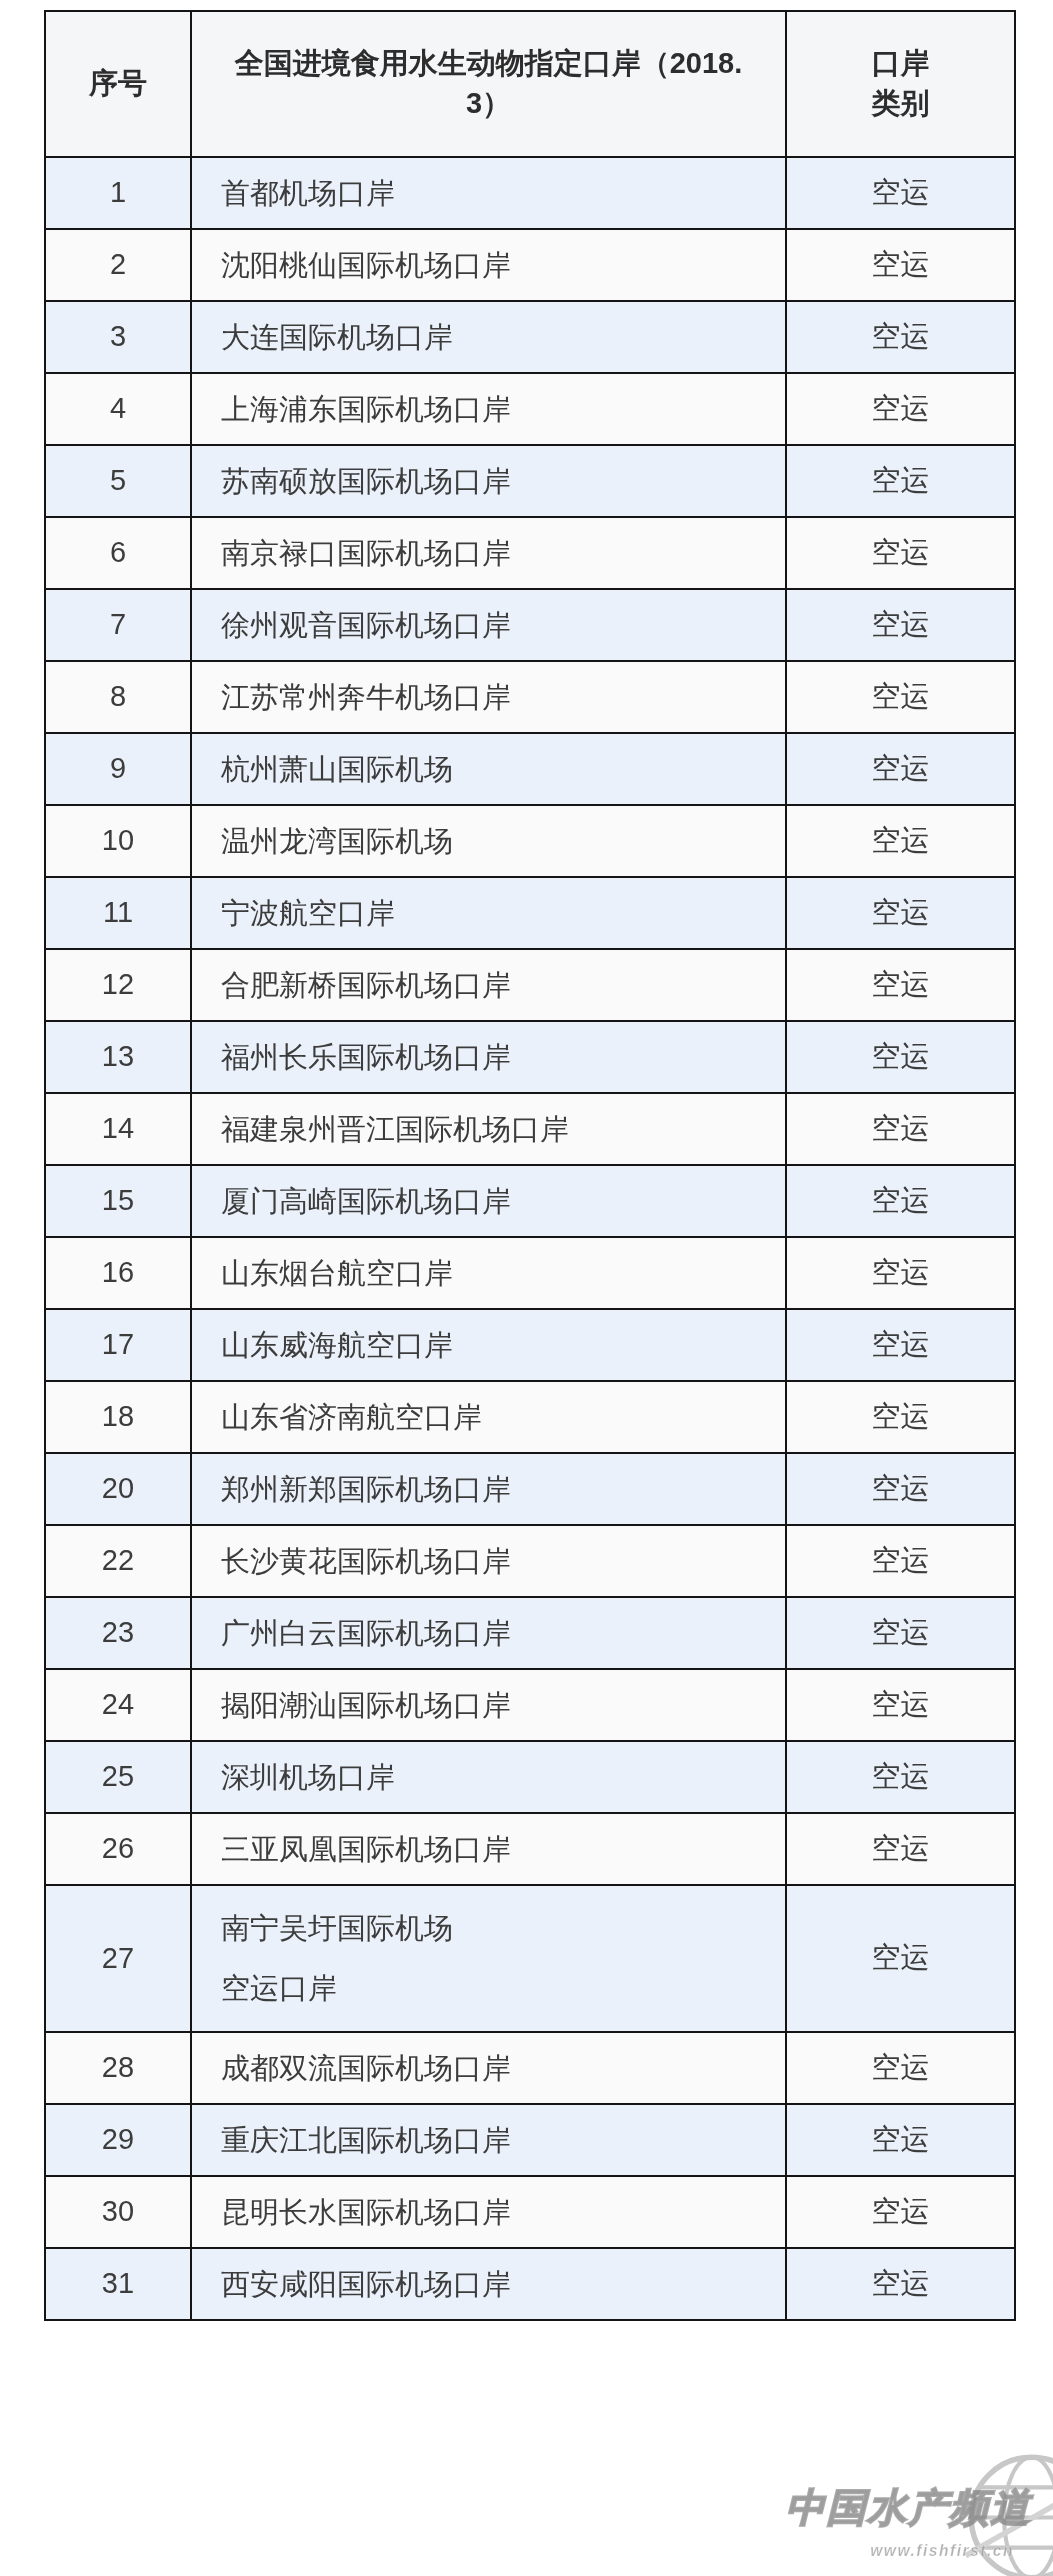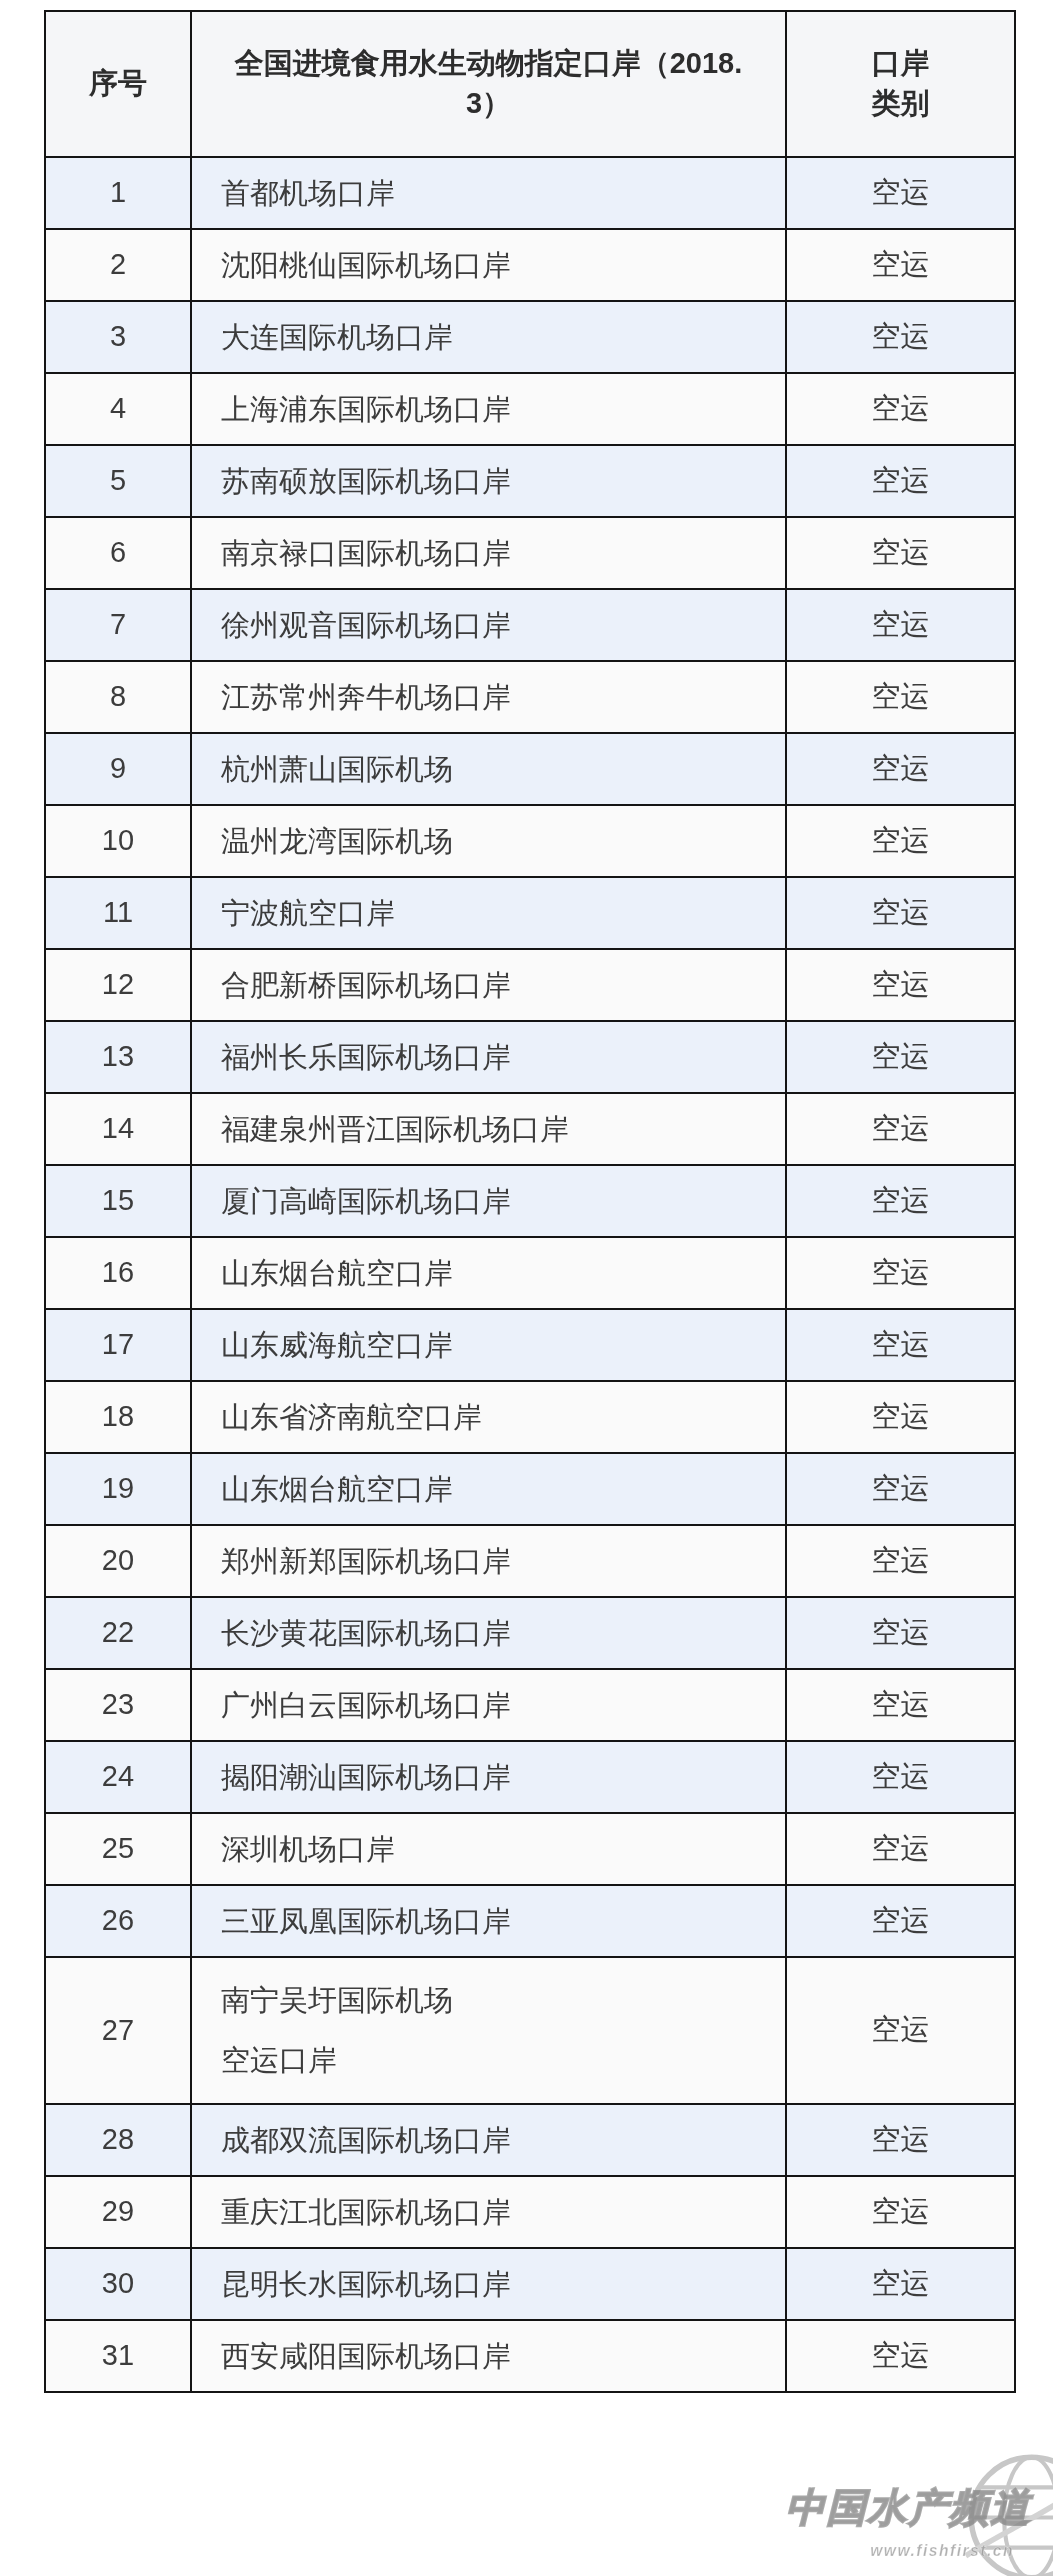--- a/index.html
+++ b/index.html
@@ -255,27 +255,20 @@
           <td class="cell-cat">空运</td>
         </tr>
         <tr>
           <td class="cell-num">18</td>
           <td class="cell-name">
             <div class="name-line">山东省济南航空口岸</div>
           </td>
           <td class="cell-cat">空运</td>
         </tr>
         <tr>
-          <td class="cell-num">19</td>
-          <td class="cell-name">
-            <div class="name-line">山东烟台航空口岸</div>
-          </td>
-          <td class="cell-cat">空运</td>
-        </tr>
-        <tr>
           <td class="cell-num">20</td>
           <td class="cell-name">
             <div class="name-line">郑州新郑国际机场口岸</div>
           </td>
           <td class="cell-cat">空运</td>
         </tr>
         <tr>
           <td class="cell-num">22</td>
           <td class="cell-name">
             <div class="name-line">长沙黄花国际机场口岸</div>

